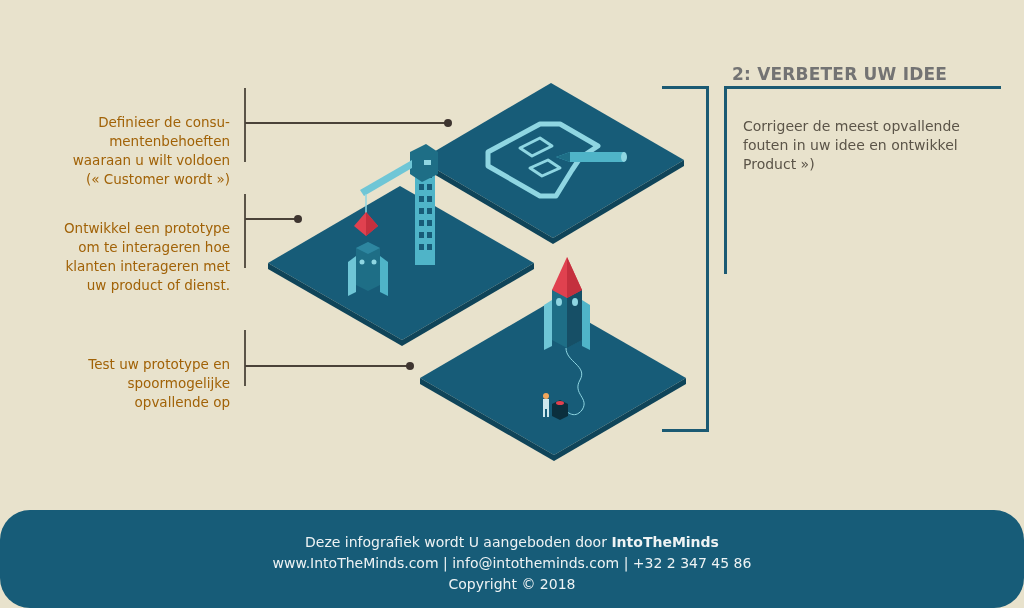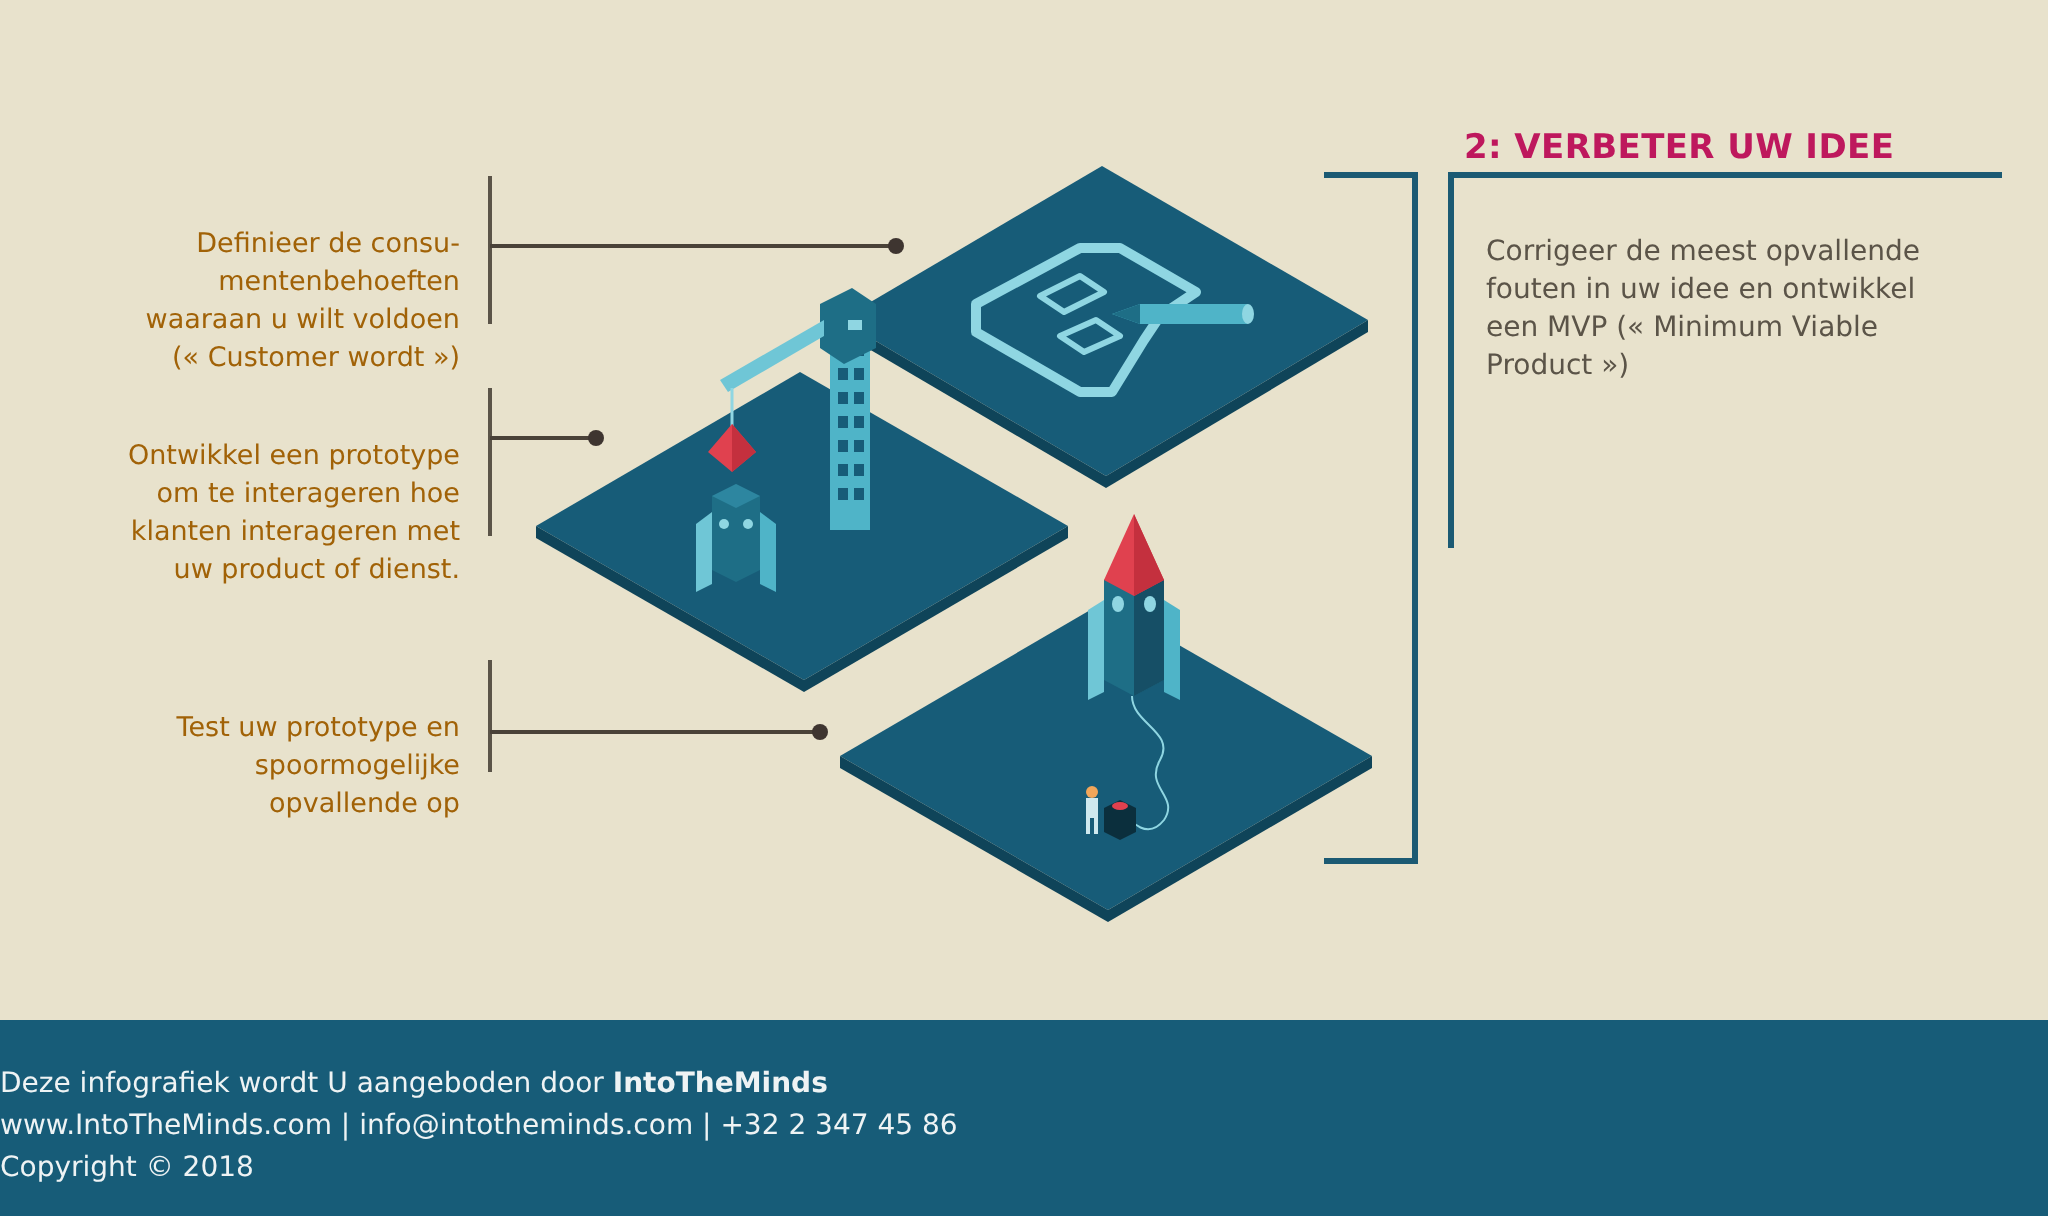--- a/index.html
+++ b/index.html
@@ -5,25 +5,25 @@
   html, body { margin:0; padding:0; }
   body { width:1024px; height:608px; background:#e8e2cc; position:relative; overflow:hidden;
          font-family:"DejaVu Sans", sans-serif; }
   .label { position:absolute; color:#a16207; font-size:13.5px; line-height:19px; text-align:right;margin-top:25px; }
   .vbar { position:absolute; width:2px; background:#5b5448; }
   .hline { position:absolute; height:2px; background:#4a4238; }
   .dot { position:absolute; width:8px; height:8px; border-radius:50%; background:#3e3530; }
   #label1 { left:40px; top:88px; width:190px; }
   #label2 { left:20px; top:194px; width:210px;text-align:right; }
   #label3 { left:40px; top:330px; width:190px; }
-  .title { position:absolute; left:732px; top:64px; font-weight:bold; font-size:17px; color:#be185d; letter-spacing:0.2px; }
+  .title { position:absolute; left:732px; top:64px; font-weight:bold; font-size:17px; color:#737373; letter-spacing:0.2px; }
   .desc { position:absolute; left:743px; top:100px; width:270px; font-size:14px; line-height:19px; color:#5b5448;margin-top:17px; }
   .teal-line { position:absolute; background:#1b5a73; }
   #illus { position:absolute; left:0; top:0; }
-  .footer { position:absolute; left:0; top:510px; width:1024px; height:98px; background:#175c78; color:#eef3f4; text-align:left; font-size:14px; line-height:21px; }
+  .footer { position:absolute; left:0; top:510px; width:1024px; height:98px; background:#175c78; color:#eef3f4; text-align:center; font-size:14px; line-height:21px;border-radius:30px; }
   .footer .f1 { margin-top:22px; }
   .footer b { font-weight:bold; }
 </style>
 </head>
 <body>
 
 <svg id="illus" width="1024" height="510" viewBox="0 0 1024 510">
 
   <g>
     <polygon points="420,160 551,83 684,160 553,238" fill="#175c78"></polygon>
@@ -140,21 +140,20 @@
 <div class="teal-line" style="left:662px; top:86px; width:46px; height:3px;"></div>
 <div class="teal-line" style="left:706px; top:86px; width:3px; height:346px;"></div>
 <div class="teal-line" style="left:662px; top:429px; width:46px; height:3px;"></div>
 
 <div class="title">2: VERBETER UW IDEE</div>
 <div class="teal-line" style="left:724px; top:86px; width:277px; height:3px;"></div>
 <div class="teal-line" style="left:724px; top:86px; width:3px; height:188px;"></div>
 <div class="desc">
   <div>Corrigeer de meest opvallende</div>
   <div>fouten in uw idee en ontwikkel</div>
-  <div>een MVP (« Minimum Viable</div>
   <div>Product »)</div>
 </div>
 
 <div class="footer">
   <div class="f1"><span>Deze infografiek wordt U aangeboden door </span><b>IntoTheMinds</b></div>
   <div>www.IntoTheMinds.com | info@intotheminds.com | +32 2 347 45 86</div>
   <div>Copyright © 2018</div>
 </div>
 
 </body></html>

